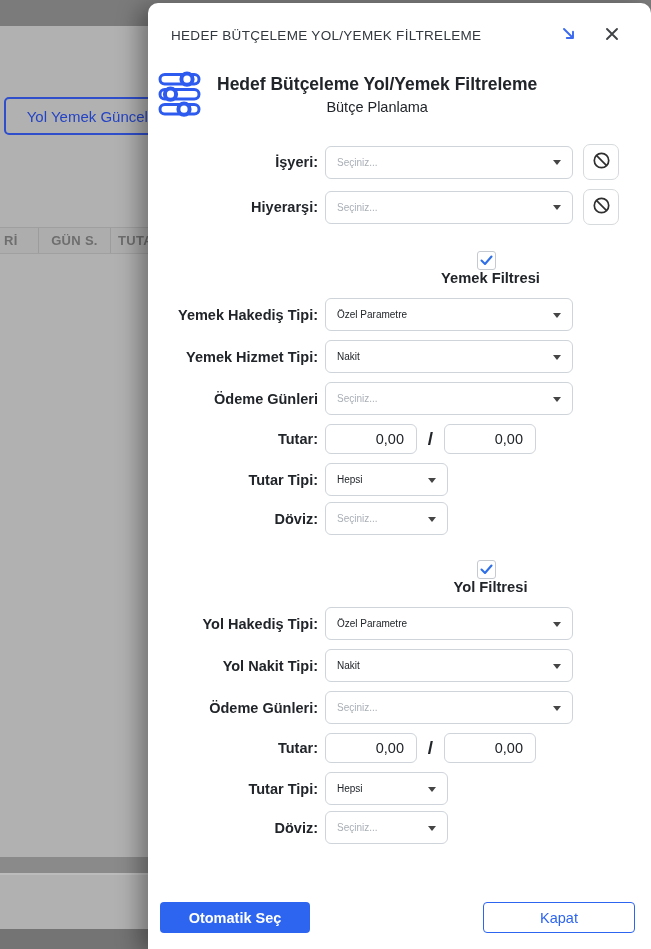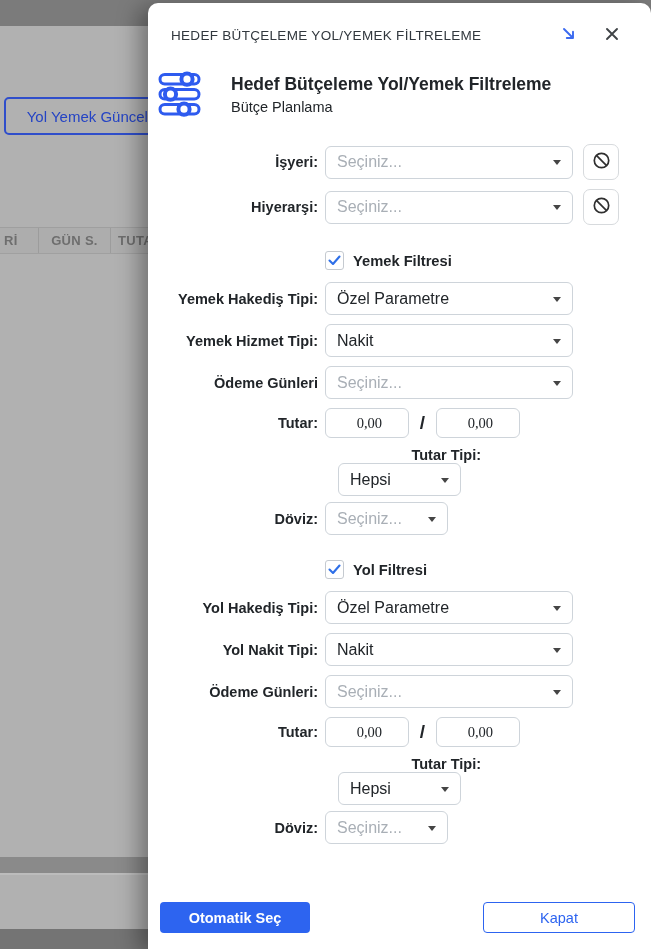--- a/index.html
+++ b/index.html
@@ -35,51 +35,51 @@
     border-radius:10px 10px 0 0;box-shadow:-9px 4px 22px rgba(0,0,0,.35);
   }
   .m-header{position:relative;height:56px;box-sizing:border-box;padding:23px 0 0 23px;}
   .m-caption{font-size:13.5px;font-weight:500;color:#32383e;letter-spacing:.3px;text-align:center;}
   .hdr-btn{position:absolute;top:22px;width:20px;height:20px;display:flex;align-items:center;justify-content:center;cursor:pointer;background:none;border:none;padding:0;}
   .hdr-arrow{right:73px;}
   .hdr-close{right:29px;}
 
   .title-row{display:flex;align-items:flex-start;margin:12px 0 0 10px;}
   .app-icon{width:46px;height:46px;flex-shrink:0;}
-  .titles{margin-left:27px;}
+  .titles{margin-left:13px;text-align:center;}
   .t1{font-size:17.5px;font-weight:bold;color:#212529;margin-top:3px;}
   .t2{font-size:14.5px;color:#212529;margin-top:4px;}
 
   
   .form{margin-top:27px;}
   .row{display:flex;align-items:center;margin-bottom:9px;}
   .lbl{width:177px;box-sizing:border-box;padding-right:7px;text-align:right;
        font-size:14.5px;font-weight:600;color:#212529;flex-shrink:0;white-space:nowrap;}
   .select{
     position:relative;height:33px;box-sizing:border-box;border:1px solid #ced4da;border-radius:6px;
     background:#fff;display:flex;align-items:center;padding:0 26px 0 11px;
-    font-size:16px;color:#212529;cursor:pointer;white-space:nowrap;overflow:hidden;
+    font-size:10px;color:#212529;cursor:pointer;white-space:nowrap;overflow:hidden;
   }
   .select.wide{width:248px;}
   .select.narrow{width:123px;}
   .ph{color:#a9afb6;}
   .caret{position:absolute;right:11px;top:50%;margin-top:-2px;width:0;height:0;
          border-left:4.5px solid transparent;border-right:4.5px solid transparent;border-top:5.5px solid #454545;}
   .no-entry-btn{width:36px;height:36px;box-sizing:border-box;margin-left:10px;border:1px solid #d7dadd;border-radius:7px;
                 background:#fff;display:flex;align-items:center;justify-content:center;cursor:pointer;padding:0;}
-  .cb-row{display:flex;align-items:center;margin:26px 4px 12px 0;padding-left:177px;}
+  .cb-row{display:flex;align-items:center;margin:26px 4px 12px 0;padding-left:177px;flex-direction:column;}
   .cb-row.second{margin-top:25px;}
   .checkbox{width:19px;height:19px;box-sizing:border-box;border:1px solid #c5cad0;border-radius:3px;background:#fff;
             display:flex;align-items:center;justify-content:center;cursor:pointer;}
   .cb-label{margin-left:9px;font-size:14.7px;font-weight:600;color:#212529;}
-  .num-input{width:84px;height:30px;box-sizing:border-box;border:1px solid #ced4da;border-radius:6px;
-             text-align:right;padding:0 26px;font-size:14.5px;color:#212529;font-family:Liberation Serif, serif;background:#fff;}
+  .num-input{width:92px;height:30px;box-sizing:border-box;border:1px solid #ced4da;border-radius:6px;
+             text-align:right;padding:0 12px;font-size:14.5px;color:#212529;font-family:Liberation Sans, sans-serif;background:#fff;}
   .slash{width:9px;margin:0 9px;text-align:center;font-size:19px;font-weight:bold;color:#212529;}
   .row.tutar{margin-bottom:9px;}
-  .row.tight{margin-bottom:6px;flex-direction:column;}
+  .row.tight{margin-bottom:6px;}
 
   
   .footer{position:absolute;left:12px;right:16px;bottom:16px;display:flex;justify-content:space-between;align-items:center;}
   .btn-primary{width:150px;height:31px;background:#2d64f0;border:none;border-radius:4px;
                color:#fff;font-weight:bold;font-size:14.5px;font-family:inherit;cursor:pointer;}
   .btn-outline{width:152px;height:31px;background:#fff;border:1px solid #2d64f0;border-radius:4px;
                color:#2d64f0;font-weight:normal;font-size:14.5px;font-family:inherit;cursor:pointer;}
 </style>
 </head>
 <body>

